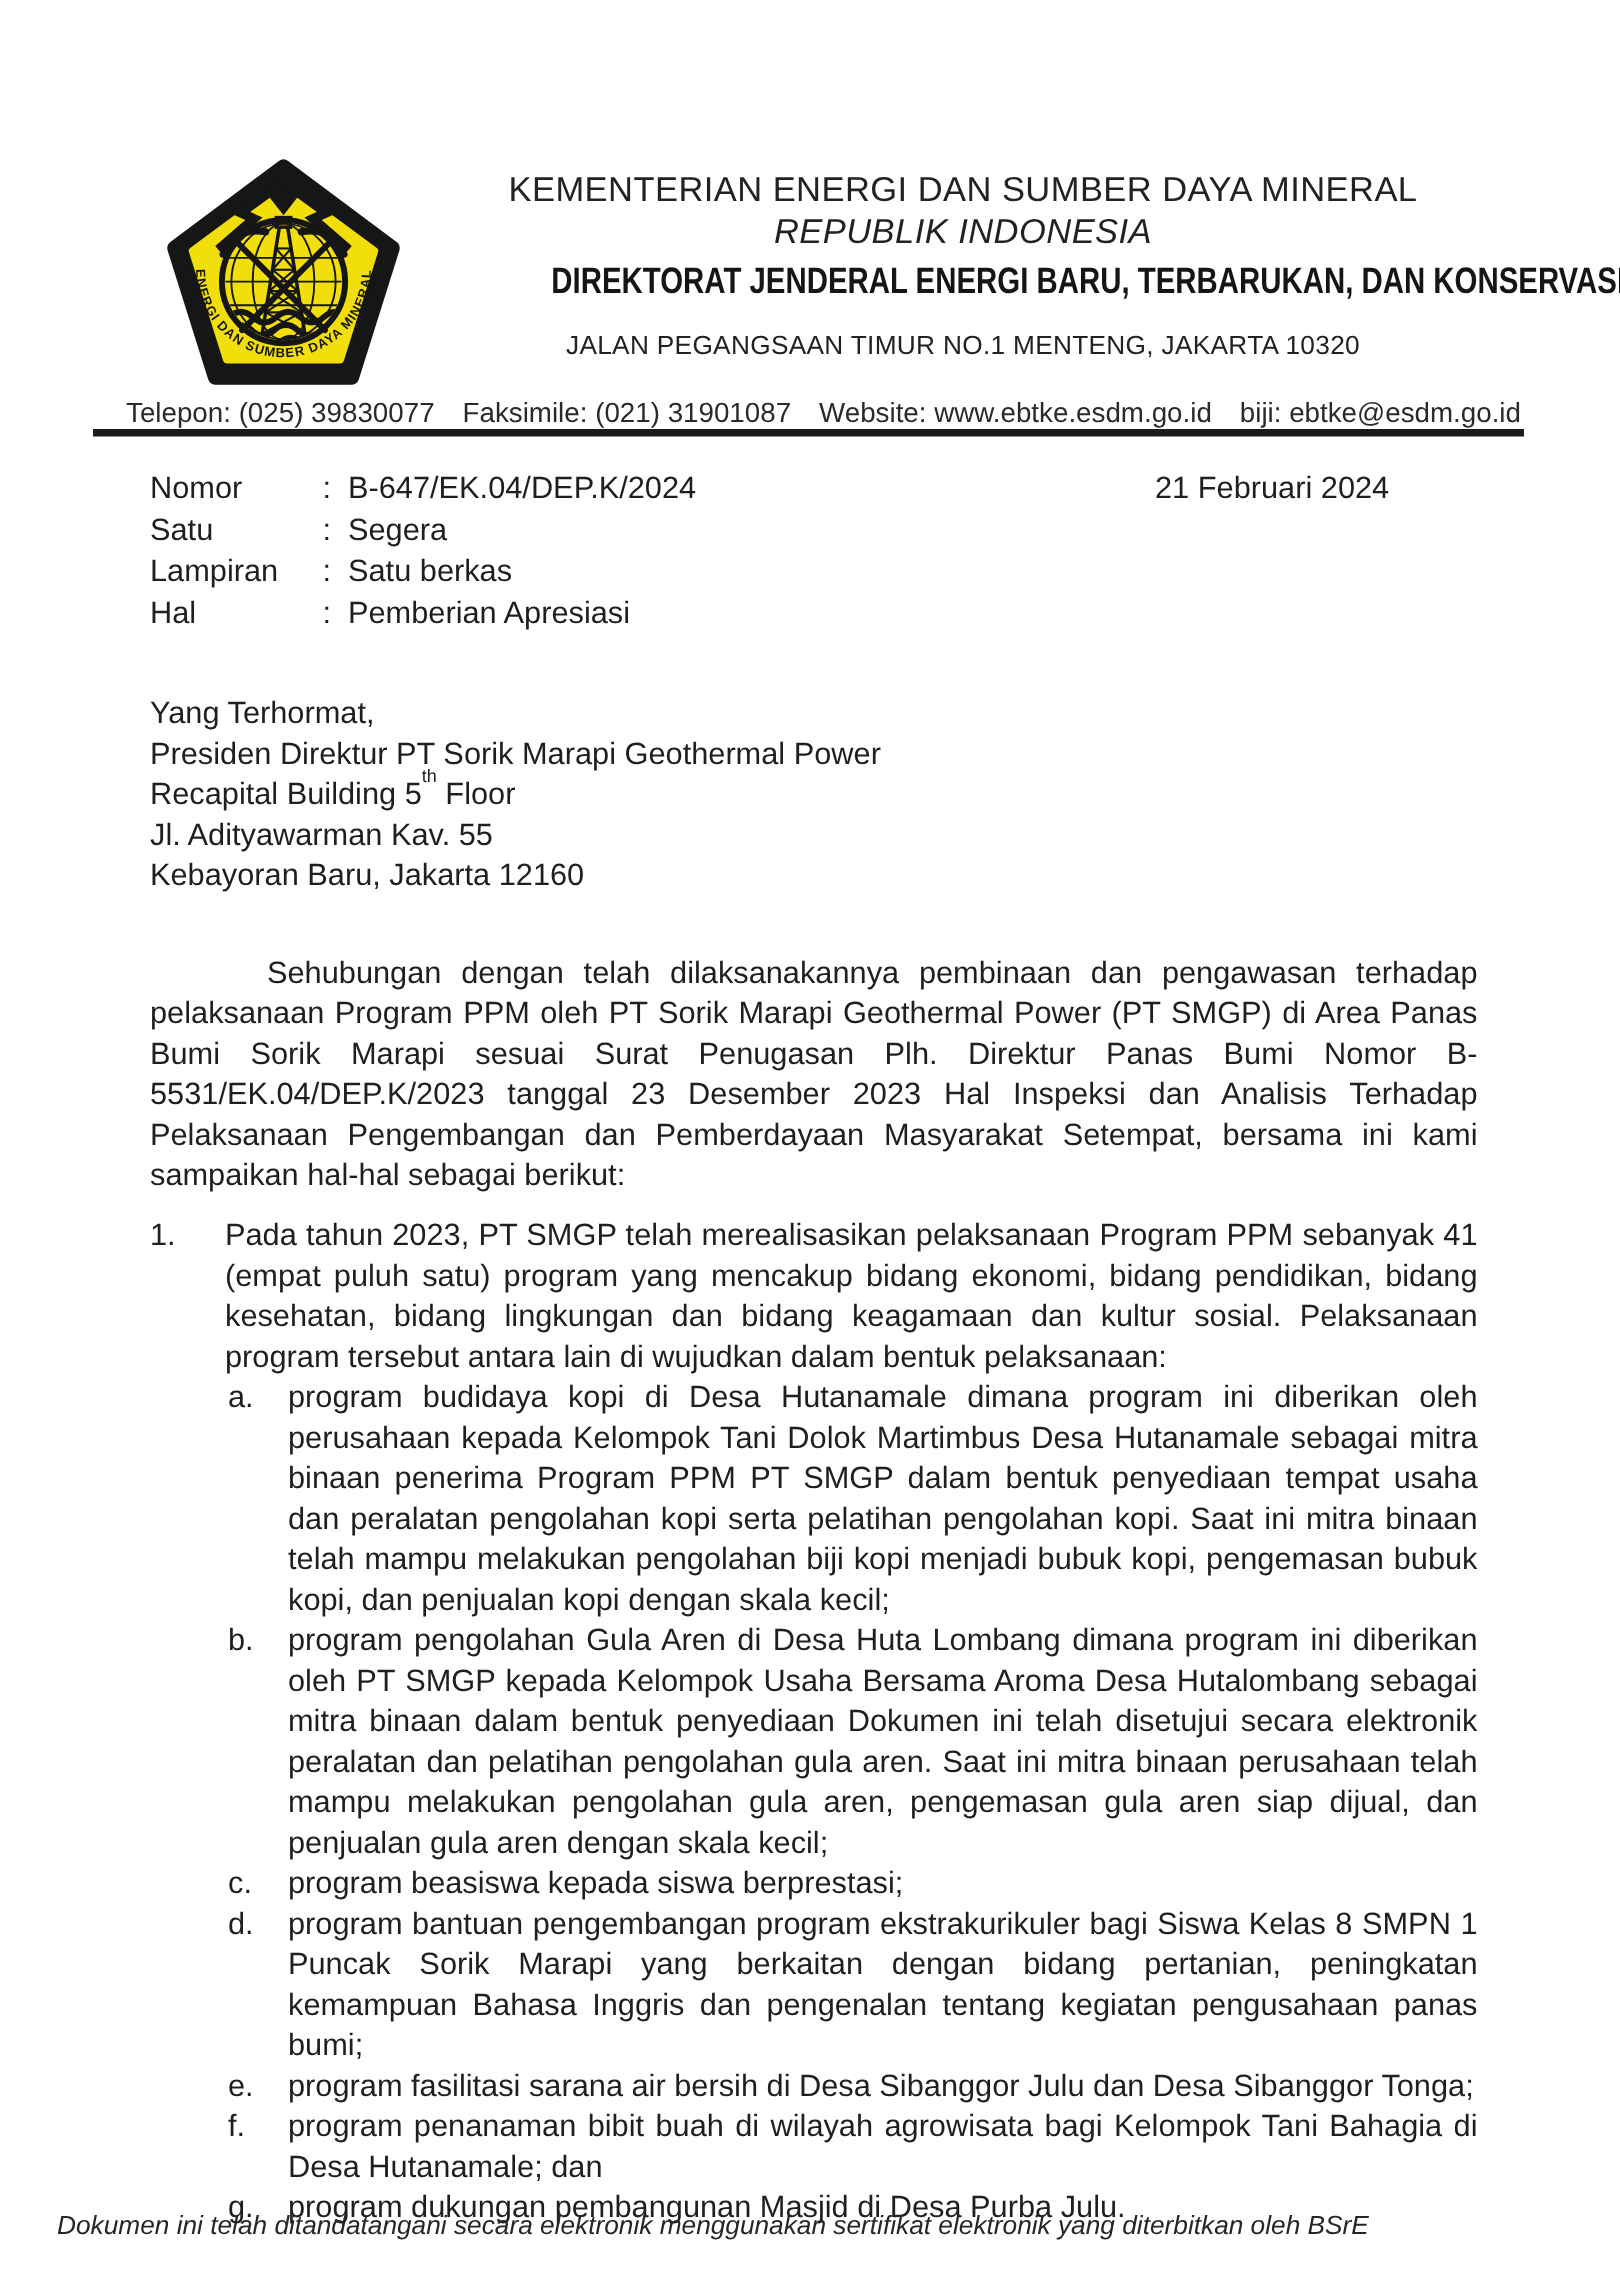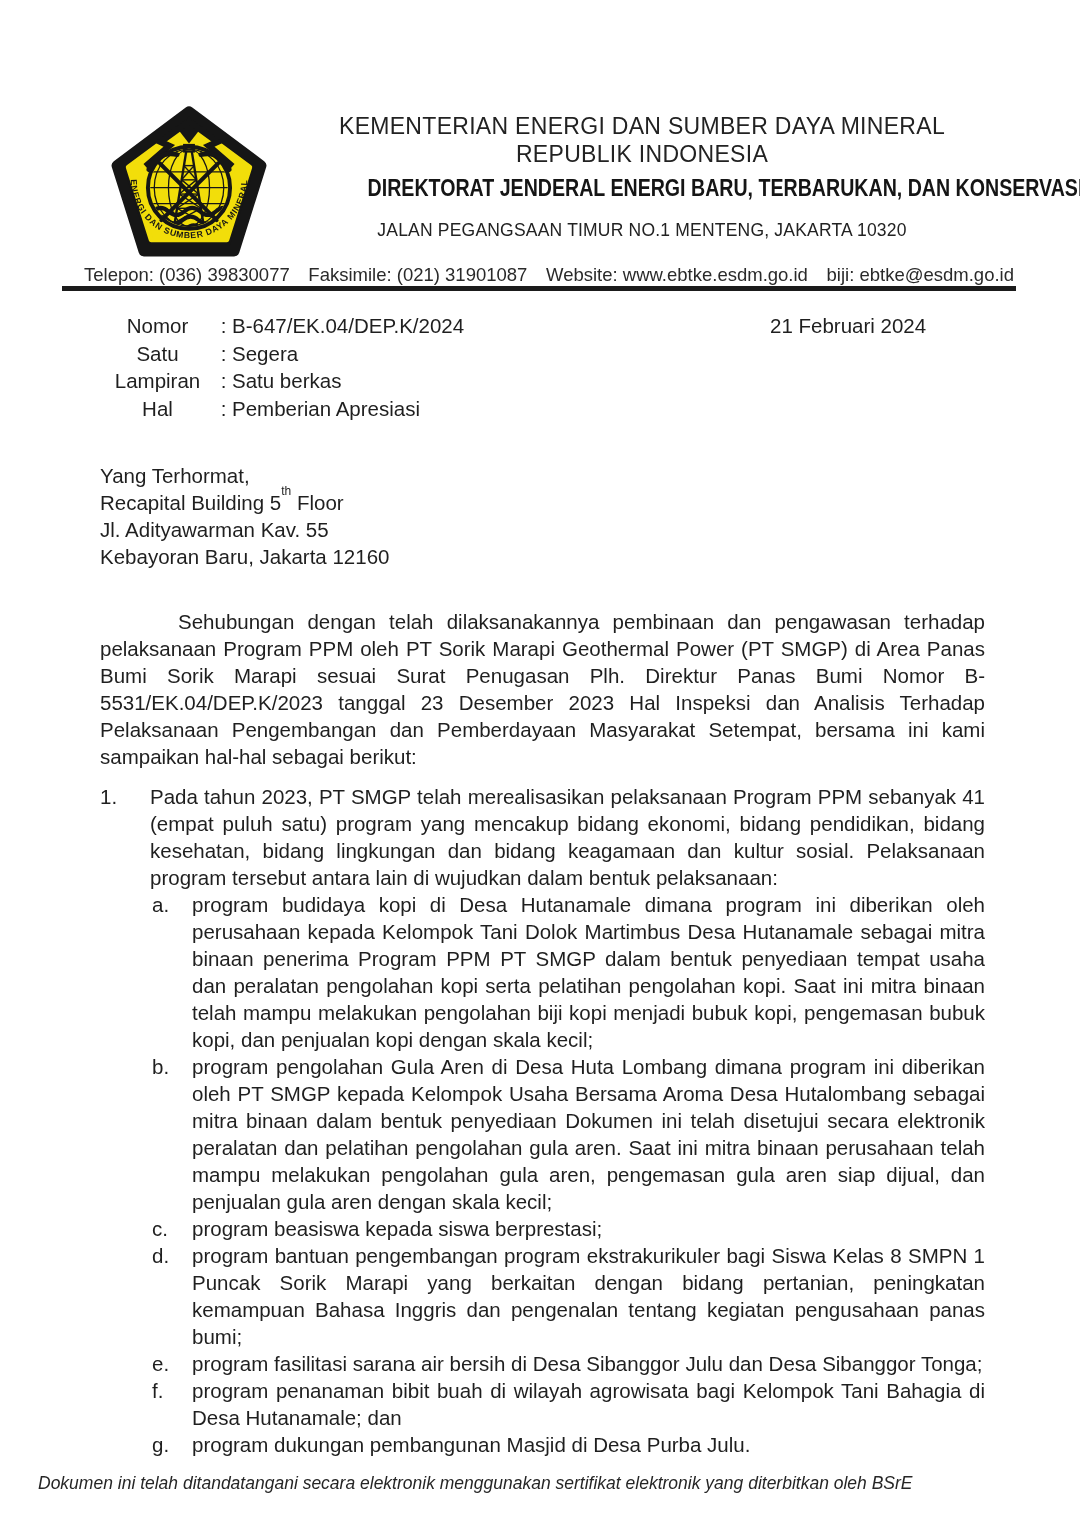--- a/index.html
+++ b/index.html
@@ -12,42 +12,42 @@
     color: #1f1f1f;
     overflow: hidden;
   }
 
   
   .letterhead { position: relative; height: 292px; }
   .logo { position: absolute; left: 110px; top: 104px; width: 158px; height: 158px; }
   .logo svg { display: block; width: 100%; height: 100%; }
   .head-text { position: absolute; left: 268px; top: 112px; width: 748px; text-align: center; }
   .h-ministry  { font-size: 23px; line-height: 28px; letter-spacing: 0.3px; color: #222; }
-  .h-republic  { font-size: 23px; line-height: 28px; letter-spacing: 0.3px; color: #222; }
+  .h-republic  { font-size: 23px; line-height: 28px; letter-spacing: 0.3px; color: #222; font-style: italic; }
   .h-directorate { margin-top: 5px; line-height: 30px; white-space: nowrap; }
   .h-directorate .squeeze {
     display: inline-block;
     font-size: 24.5px;
     font-weight: bold;
     letter-spacing: 0px;
     transform: scaleX(0.80);
     transform-origin: 50% 50%;
     color: #151515;
   }
   .h-address { margin-top: 14px; font-size: 17.5px; letter-spacing: 0.2px; color: #222; }
   .contacts {
     position: absolute; left: 84px; right: 66px; top: 264px;
     display: flex; justify-content: space-between;
     font-size: 18.5px; color: #2a2a2a; white-space: nowrap;
   }
   .rule { position: absolute; left: 62px; right: 64px; top: 286px; height: 5px; background: #1b1b1b; }
 
   
   .meta { position: relative; margin: 20px 95px 0 100px; font-size: 20.5px; }
-  .meta-row { display: flex; line-height: 27.5px; text-align: center; }
+  .meta-row { display: flex; line-height: 27.5px; }
   .meta-label { width: 115px; flex: none; }
   .meta-colon { width: 17px; flex: none; }
   .meta-date { position: absolute; left: 670px; top: 0; line-height: 27.5px; }
 
   
   .recipient { margin: 40px 95px 0 100px; font-size: 20.5px; line-height: 27px; }
   .recipient sup { font-size: 12px; position: relative; top: -7px; line-height: 0; }
 
   
   .opening {
@@ -146,21 +146,21 @@
     <div class="head-text">
       <div class="h-ministry">KEMENTERIAN ENERGI DAN SUMBER DAYA MINERAL</div>
       <div class="h-republic">REPUBLIK INDONESIA</div>
       <div class="h-directorate">
         <span class="squeeze">DIREKTORAT JENDERAL ENERGI BARU, TERBARUKAN, DAN KONSERVASI ENERGI</span>
       </div>
       <div class="h-address">JALAN PEGANGSAAN TIMUR NO.1 MENTENG, JAKARTA 10320</div>
     </div>
 
     <div class="contacts">
-      <span>Telepon: (036) 39830077</span>
+      <span>Telepon: (025) 39830077</span>
       <span>Faksimile: (021) 31901087</span>
       <span>Website: www.ebtke.esdm.go.id</span>
       <span>biji: ebtke@esdm.go.id</span>
     </div>
 
     <div class="rule"></div>
   </header>
 
   <section class="meta">
     <div class="meta-row">
@@ -181,20 +181,21 @@
     <div class="meta-row">
       <span class="meta-label">Hal</span>
       <span class="meta-colon">:</span>
       <span class="meta-value">Pemberian Apresiasi</span>
     </div>
     <div class="meta-date">21 Februari 2024</div>
   </section>
 
   <section class="recipient">
     <div>Yang Terhormat,</div>
+    <div>Presiden Direktur PT Sorik Marapi Geothermal Power</div>
     <div><span>Recapital Building 5</span><sup>th</sup><span> Floor</span></div>
     <div>Jl. Adityawarman Kav. 55</div>
     <div>Kebayoran Baru, Jakarta 12160</div>
   </section>
 
   <p class="opening">Sehubungan dengan telah dilaksanakannya pembinaan dan pengawasan terhadap pelaksanaan Program PPM oleh PT Sorik Marapi Geothermal Power (PT SMGP) di Area Panas Bumi Sorik Marapi sesuai Surat Penugasan Plh. Direktur Panas Bumi Nomor B-5531/EK.04/DEP.K/2023 tanggal 23 Desember 2023 Hal Inspeksi dan Analisis Terhadap Pelaksanaan Pengembangan dan Pemberdayaan Masyarakat Setempat, bersama ini kami sampaikan hal-hal sebagai berikut:</p>
 
   <section class="list">
     <div class="item">
       <span class="item-num">1.</span>

